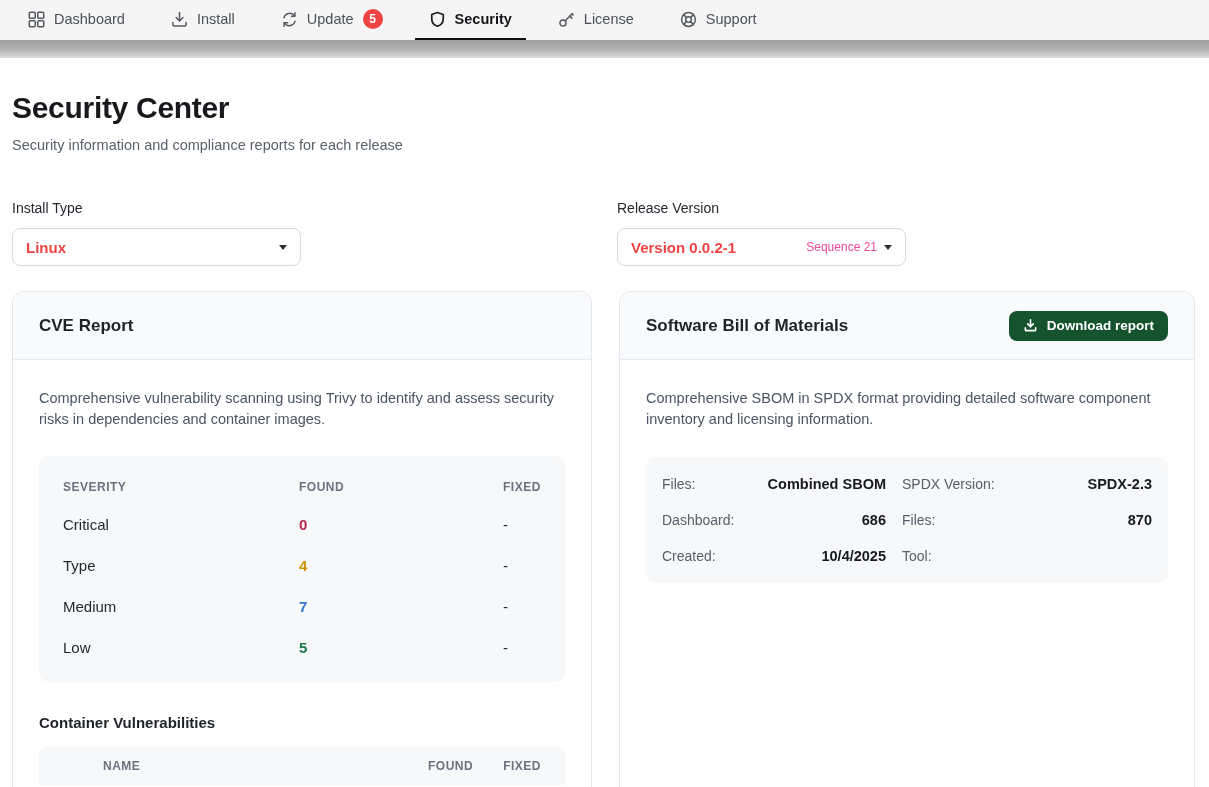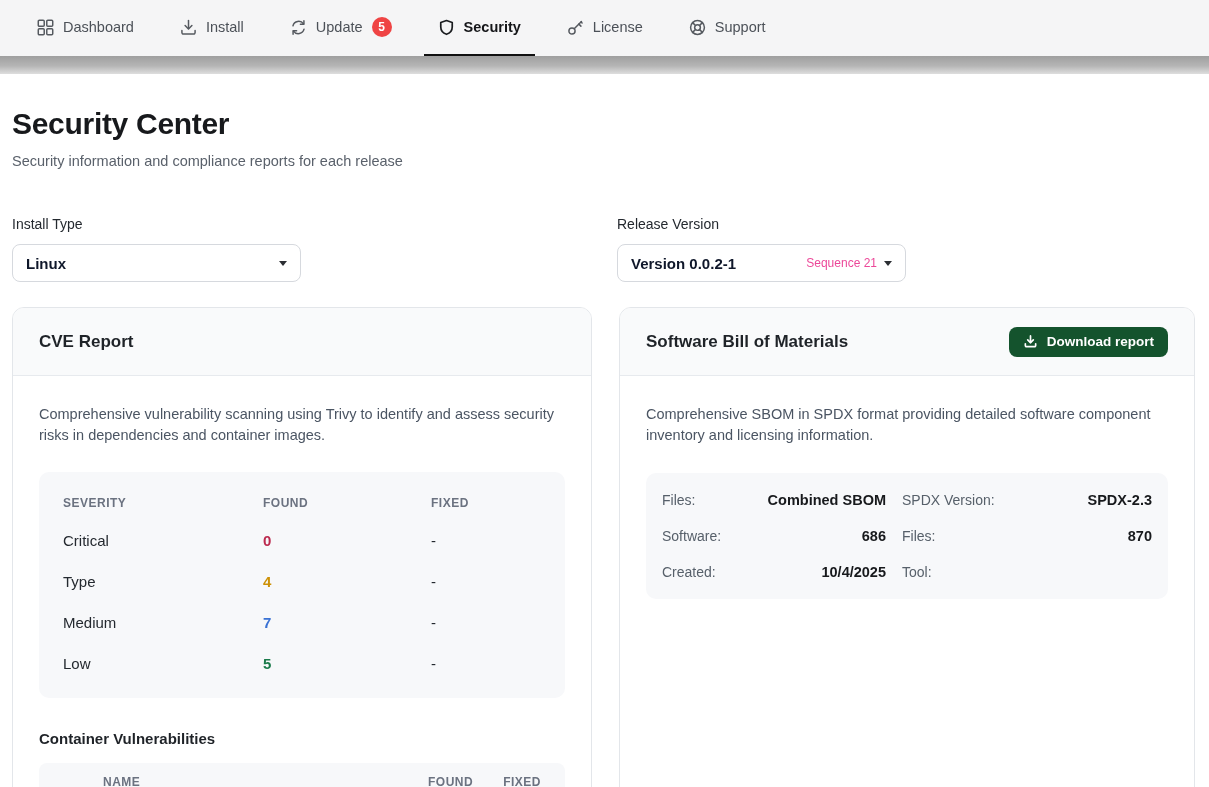--- a/index.html
+++ b/index.html
@@ -1,21 +1,21 @@
 <!DOCTYPE html>
 <html><head>
 <meta charset="utf-8">
 <style>
   * { margin:0; padding:0; box-sizing:border-box; }
   html,body { width:1209px; height:787px; overflow:hidden; background:#fff;
     font-family:"Liberation Sans","DejaVu Sans",sans-serif; color:#17191c; }
 
   
-  .topnav { height:56px; background:#f5f5f6; display:flex; align-items:stretch;
-    padding-left:14px; }
+  .topnav { height:40px; background:#f5f5f6; display:flex; align-items:stretch;
+    padding-left:5px; }
   .nav-item { display:flex; align-items:center; gap:9px; padding:0 14px;
     margin:0 9px; font-size:14.5px; color:#4c5158; cursor:pointer;
     border-bottom:2.5px solid transparent; }
   .nav-item svg { width:17px; height:17px; stroke:#55595f; stroke-width:1.4;
     fill:none; stroke-linecap:round; stroke-linejoin:round; flex:none; }
   .nav-item.active { color:#151619; font-weight:600; border-bottom-color:#111; }
   .nav-item.active svg { stroke:#1b1d20; stroke-width:1.6; }
   .badge { min-width:20px; height:20px; border-radius:10px; background:#ef4444;
     color:#fff; font-size:12px; font-weight:700; display:flex;
     align-items:center; justify-content:center; padding:0 6px; }
@@ -29,21 +29,21 @@
   .page-sub { margin-top:12px; font-size:14.5px; color:#5a616b; }
 
   
   .filters { display:flex; margin-top:47px; }
   .filter { width:289px; }
   .filter + .filter { margin-left:316px; }
   .filter-label { font-size:14px; color:#24292f; margin-bottom:12px; }
   .select { height:38px; border:1px solid #d6d9de; border-radius:8px;
     background:#fff; display:flex; align-items:center; padding:0 13px;
     cursor:pointer; }
-  .select-value { font-size:15px; font-weight:700; color:#0f172a; }
+  .select-value { font-size:15px; font-weight:700; color:#ef4444; }
   .select-sub { margin-left:auto; font-size:12px; color:#ec4899; }
   .caret { width:0; height:0; border-left:4.5px solid transparent;
     border-right:4.5px solid transparent; border-top:5.5px solid #2b2e33;
     margin-left:7px; flex:none; }
   .select .caret-only { margin-left:auto; }
 
   
   .cards { display:flex; gap:27px; margin-top:25px; align-items:stretch;
     height:560px; }
   .card { border:1px solid #e3e6ea; border-radius:12px; background:#fff;
@@ -55,21 +55,21 @@
     justify-content:space-between; flex:none; }
   .card-title { font-size:17px; font-weight:600; color:#1f2328; }
   .card-body { padding:28px 26px; flex:1; }
 
   .desc { font-size:14.5px; line-height:21px; color:#4b5563; max-width:530px; }
 
   
   .sev-table { margin-top:26px; background:#f7f8fa; border-radius:10px;
     padding:13px 24px 14px; }
   .sev-grid { display:grid; grid-template-columns:200px 168px 1fr;
-    align-items:center; }
+    align-items:center;gap:36px; }
   .sev-head { padding:11px 0 10px; font-size:12px; font-weight:600;
     color:#6b7280; letter-spacing:0.5px; }
   .sev-row { padding:12px 0; font-size:15px; color:#24292f; }
   .sev-found { font-weight:600; }
 
   .section-title { margin-top:32px; font-size:15px; font-weight:600;
     color:#1f2328; }
   .cont-head { margin-top:16px; background:#f7f8fa; border-radius:8px 8px 0 0;
     display:flex; align-items:center; padding:12px 24px; font-size:12px;
     font-weight:600; color:#6b7280; letter-spacing:0.5px; }
@@ -243,21 +243,21 @@
       <div class="card-body">
         <p class="desc">Comprehensive SBOM in SPDX format providing detailed software component inventory and licensing information.</p>
 
         <div class="sbom-box">
           <div class="sbom-grid">
             <span class="sbom-cell sbom-label">Files:</span>
             <span class="sbom-cell sbom-value pad-right">Combined SBOM</span>
             <span class="sbom-cell sbom-label">SPDX Version:</span>
             <span class="sbom-cell sbom-value">SPDX-2.3</span>
 
-            <span class="sbom-cell sbom-label">Software:</span>
+            <span class="sbom-cell sbom-label">Dashboard:</span>
             <span class="sbom-cell sbom-value pad-right">686</span>
             <span class="sbom-cell sbom-label">Files:</span>
             <span class="sbom-cell sbom-value">870</span>
 
             <span class="sbom-cell sbom-label">Created:</span>
             <span class="sbom-cell sbom-value pad-right">10/4/2025</span>
             <span class="sbom-cell sbom-label">Tool:</span>
           </div>
         </div>
       </div>

